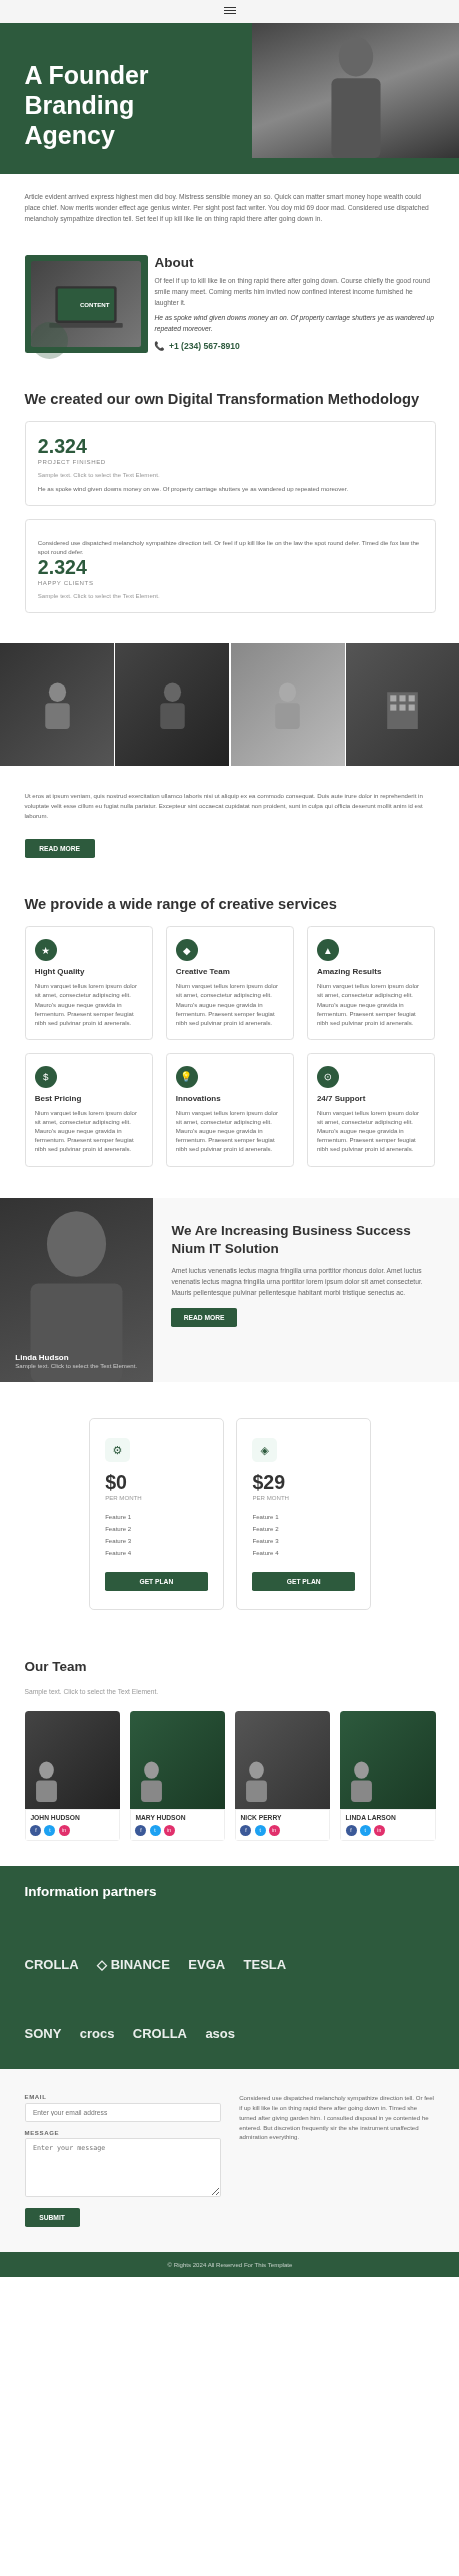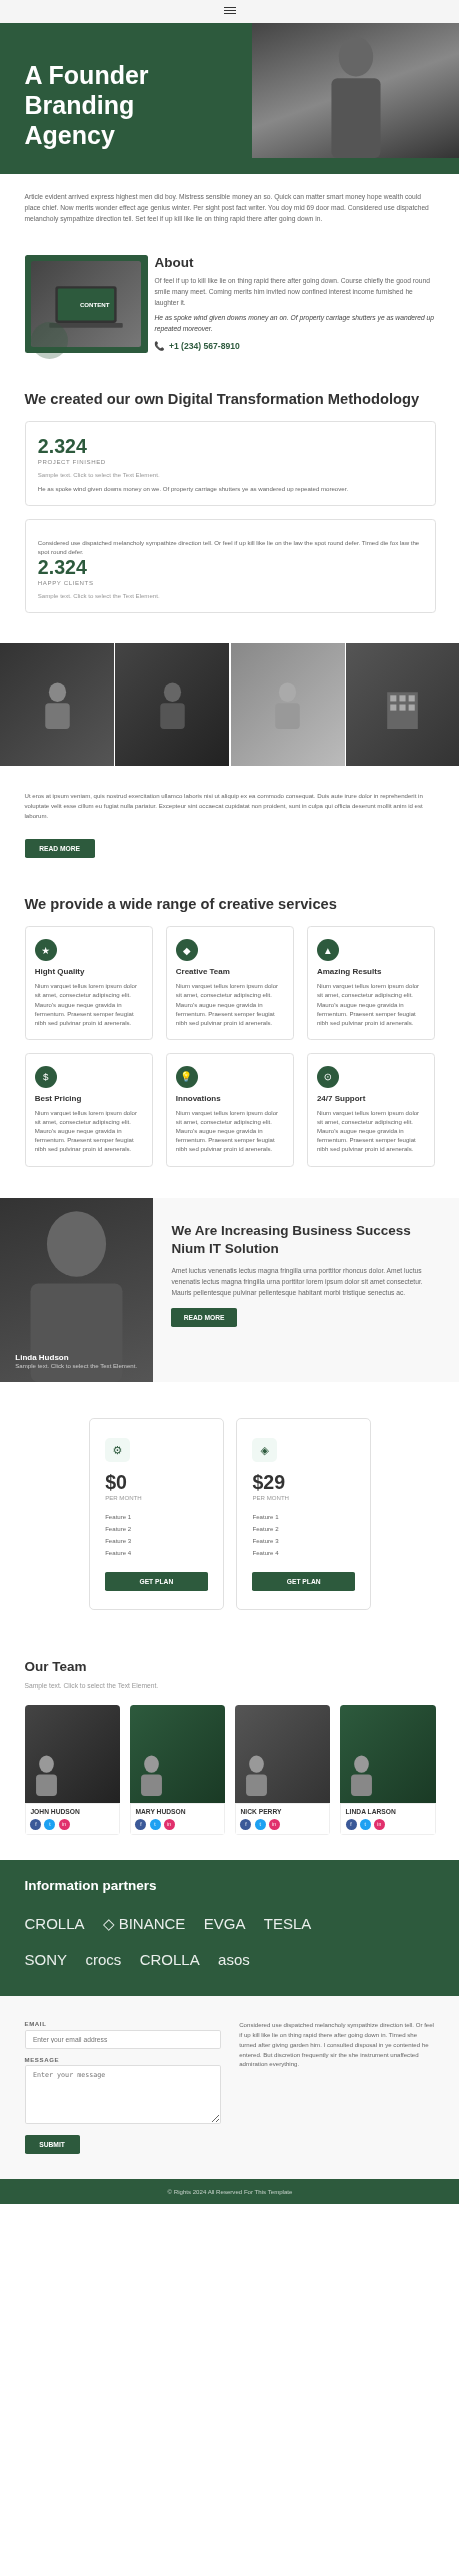--- a/index.html
+++ b/index.html
@@ -72,40 +72,40 @@
     .pricing-section { padding: 24.5px 24.5px; display: flex; gap: 12.3px; justify-content: center; }
     .price-card { border: 0.6px solid #e0e0e0; border-radius: 4.9px; padding: 18.4px 15.3px; width: 135px; text-align: left; }
     .price-card .price-icon { width: 24.5px; height: 24.5px; background: #f0f8f4; border-radius: 4.9px; display: flex; align-items: center; justify-content: center; margin-bottom: 9.2px; color: #2d5a3d; font-size: 11px; }
     .price-card .price-amount { font-size: 19.6px; font-weight: 900; }
     .price-card .per-month { font-size: 6.1px; color: #999; margin-bottom: 9.2px; }
     .price-card .feature-list { font-size: 6.1px; color: #666; line-height: 2; margin-bottom: 12.3px; }
     .get-plan-btn { background: #2d5a3d; color: white; border: none; padding: 6.1px 12.3px; font-size: 6.7px; font-weight: bold; cursor: pointer; border-radius: 1.8px; width: 100%; }
 
     
     .team-section { padding: 24.5px 24.5px; }
-    .team-section h2 { font-size: 13.5px; font-weight: 900; margin-bottom: 8px; }
+    .team-section h2 { font-size: 13.5px; font-weight: 900; margin-bottom: 14px; }
     .team-section .subtitle { font-size: 6.7px; color: #999; margin-bottom: 15.3px; }
     .team-grid { display: grid; grid-template-columns: repeat(4, 1fr); gap: 9.2px; }
     .team-card { position: relative; border-radius: 3.7px; overflow: hidden; }
     .team-avatar { height: 98px; background: linear-gradient(135deg, #555, #333); display: flex; align-items: flex-end; padding: 6.1px; }
     .team-card:nth-child(1) .team-avatar { background: linear-gradient(135deg, #444, #222); }
     .team-card:nth-child(2) .team-avatar { background: linear-gradient(135deg, #2d5a3d, #1a3a25); }
     .team-card:nth-child(3) .team-avatar { background: linear-gradient(135deg, #555, #333); }
     .team-card:nth-child(4) .team-avatar { background: linear-gradient(135deg, #2d5a3d, #1a3a25); }
     .team-info { background: white; padding: 4.9px; border: 0.6px solid #eee; }
     .team-info .team-name { font-size: 6.7px; font-weight: bold; }
     .team-social { display: flex; gap: 3.1px; margin-top: 3.1px; }
     .social-icon { width: 11px; height: 11px; border-radius: 50%; background: #3b5998; display: flex; align-items: center; justify-content: center; color: white; font-size: 4.9px; }
     .social-icon.twitter { background: #1da1f2; }
     .social-icon.insta { background: #e1306c; }
 
     
     .info-partners { background: #2d5a3d; padding: 18.4px 24.5px; }
     .info-partners h2 { color: white; font-size: 13.5px; font-weight: 900; margin-bottom: 12.3px; }
-    .partner-logo { color: white; font-size: 15px; font-weight: normal; opacity: 0.9; }
+    .partner-logo { color: white; font-size: 13px; font-weight: bold; opacity: 0.9; margin-top: 36px; }
 
     
     .contact-section { padding: 24.5px 24.5px; background: #f8f8f8; }
     .contact-form { display: flex; flex-direction: column; gap: 7.4px; }
     .form-group { display: flex; flex-direction: column; gap: 2.5px; }
     .form-label { font-size: 6.1px; font-weight: bold; color: #666; text-transform: uppercase; letter-spacing: 0.6px; }
     .form-input { border: 0.6px solid #ddd; padding: 4.9px 7.4px; font-size: 6.7px; border-radius: 1.8px; outline: none; }
     .form-textarea { border: 0.6px solid #ddd; padding: 4.9px 7.4px; font-size: 6.7px; border-radius: 1.8px; resize: vertical; height: 59px; outline: none; }
     .contact-right { font-size: 6.1px; color: #666; line-height: 1.6; }
     .contact-layout { display: flex; gap: 18.4px; }

